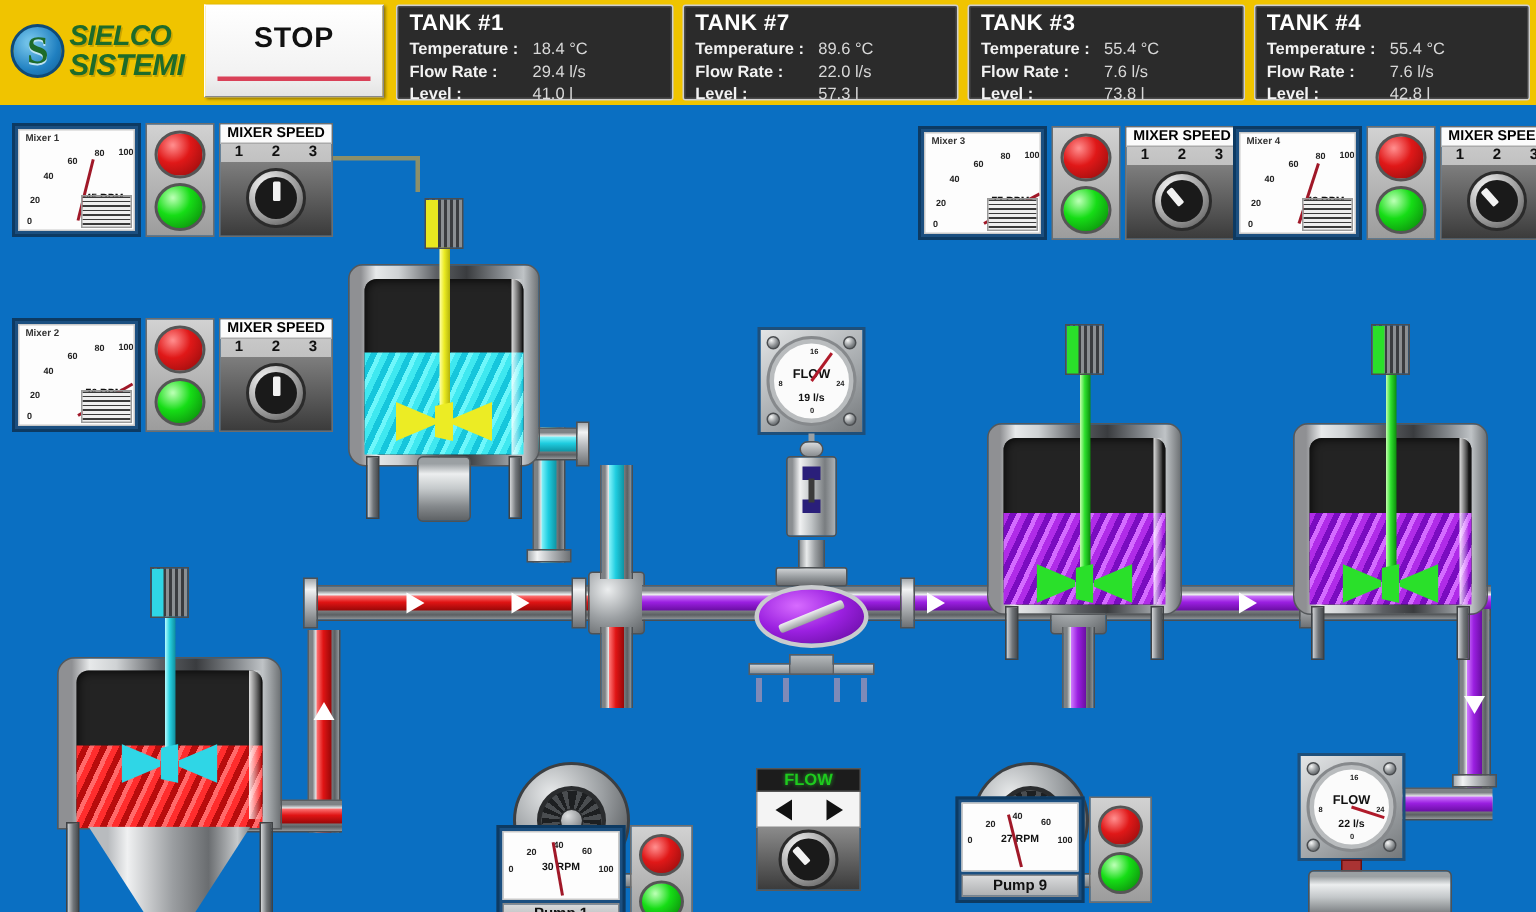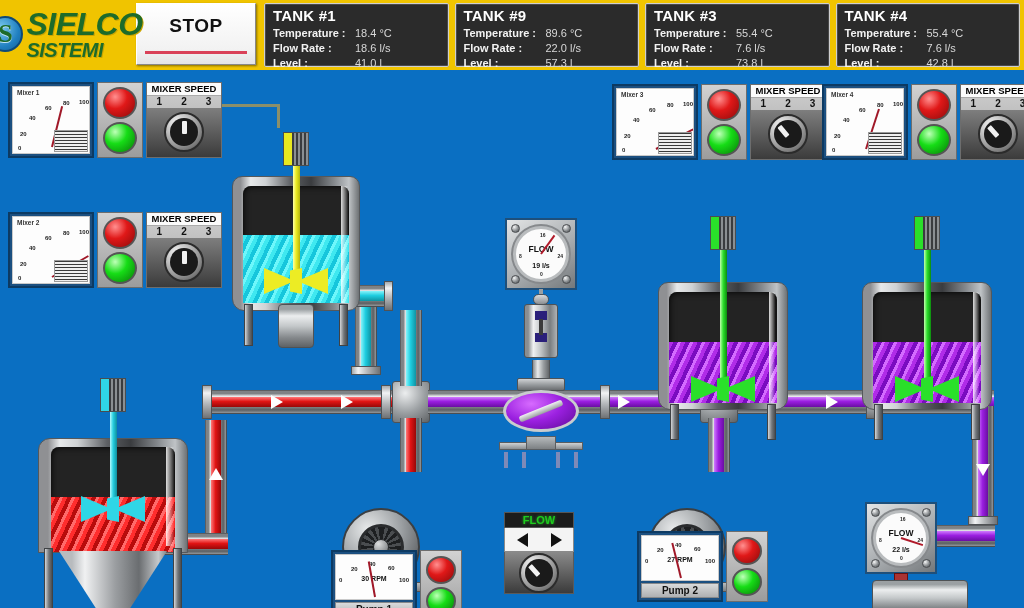--- a/index.html
+++ b/index.html
@@ -39,21 +39,21 @@
     font-size: 26px; font-weight: bold; color: #1d6b2a;
     text-shadow: 0 1px 0 #bfe3f5;
   }
   .logo-words { line-height: 1.0; }
   .logo-words div {
     font-family: "Liberation Sans", sans-serif;
     font-weight: bold; font-style: italic;
     color: #1d6b2a; letter-spacing: -0.5px;
     text-shadow: 1px 1px 0 #caa400;
   }
-  .logo-sielco { font-size: 32px; }
+  .logo-sielco { font-size: 19px; }
   .logo-sistemi { font-size: 20px; }
 
   .stop-btn {
     width: 120px; height: 62px; margin: 3px 6px 0 6px;
     background: linear-gradient(#ffffff, #f2f2f2 75%, #e4e4e4);
     border: 1px solid #888; border-top-color: #fff; border-left-color: #fff;
     box-shadow: 1px 1px 2px rgba(0,0,0,0.45);
     display: flex; flex-direction: column; align-items: center; justify-content: center;
     flex: none; cursor: pointer;
   }
@@ -390,30 +390,30 @@
     <div class="tank-panels">
 
       <div class="tank-panel">
         <div class="tp-title">TANK #1</div>
         <div class="tank-row">
           <span class="k">Temperature :</span>
           <span class="v">18.4 °C</span>
         </div>
         <div class="tank-row">
           <span class="k">Flow Rate :</span>
-          <span class="v">18.6 l/s</span>
+          <span class="v">29.4 l/s</span>
         </div>
         <div class="tank-row">
           <span class="k">Level :</span>
           <span class="v">41.0 l</span>
         </div>
       </div>
 
       <div class="tank-panel">
-        <div class="tp-title">TANK #9</div>
+        <div class="tp-title">TANK #7</div>
         <div class="tank-row">
           <span class="k">Temperature :</span>
           <span class="v">89.6 °C</span>
         </div>
         <div class="tank-row">
           <span class="k">Flow Rate :</span>
           <span class="v">22.0 l/s</span>
         </div>
         <div class="tank-row">
           <span class="k">Level :</span>
@@ -855,21 +855,21 @@
       <div class="pgauge-box">
         <div class="pgauge-face">
           <div class="gauge-num" style="left:3px;  top:22px;">0</div>
           <div class="gauge-num" style="left:15px; top:11px;">20</div>
           <div class="gauge-num" style="left:33px; top:6px;">40</div>
           <div class="gauge-num" style="left:52px; top:10px;">60</div>
           <div class="gauge-num" style="right:3px; top:22px;">100</div>
           <div style="position:absolute; left:0; top:20px; width:100%; text-align:center; font-size:7px; font-weight:bold; color:#111;">27 RPM</div>
           <div class="gauge-needle" style="height:36px; bottom:2px; transform:rotate(-14deg);"></div>
         </div>
-        <div class="pgauge-name">Pump 2</div>
+        <div class="pgauge-name">Pump 9</div>
       </div>
       <div class="plamp-box">
         <div class="plamp lamp red" style="width:30px;height:28px;"></div>
         <div class="plamp lamp green" style="width:30px;height:28px;"></div>
       </div>
     </div>
 
     <div class="load-panel" style="left:504px; top:442px;">
       <div class="load-title">FLOW</div>
       <div class="load-arrows">

